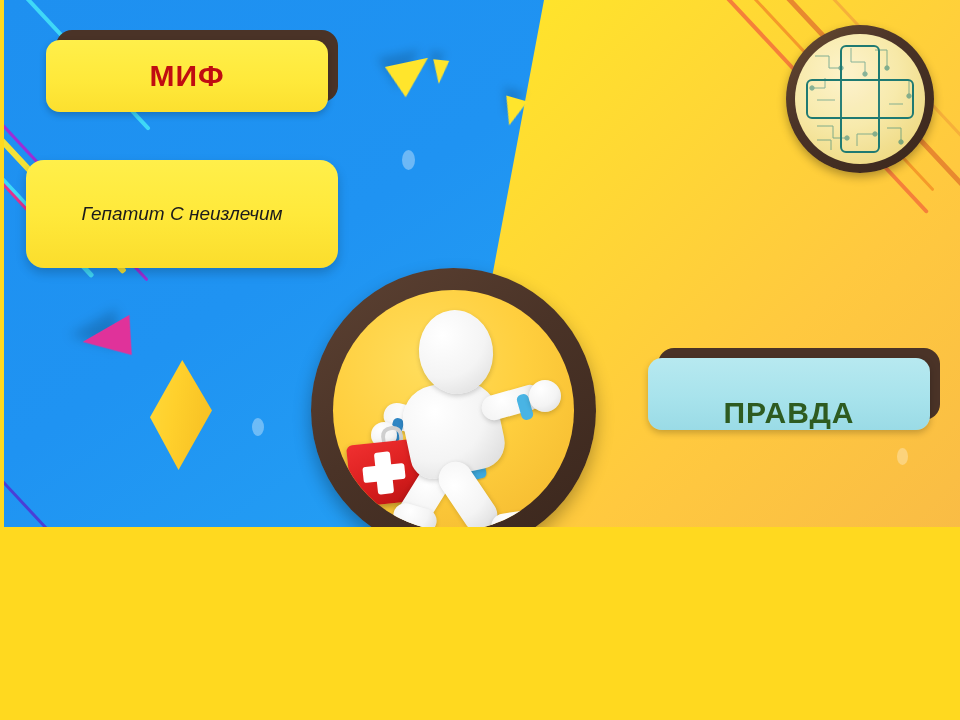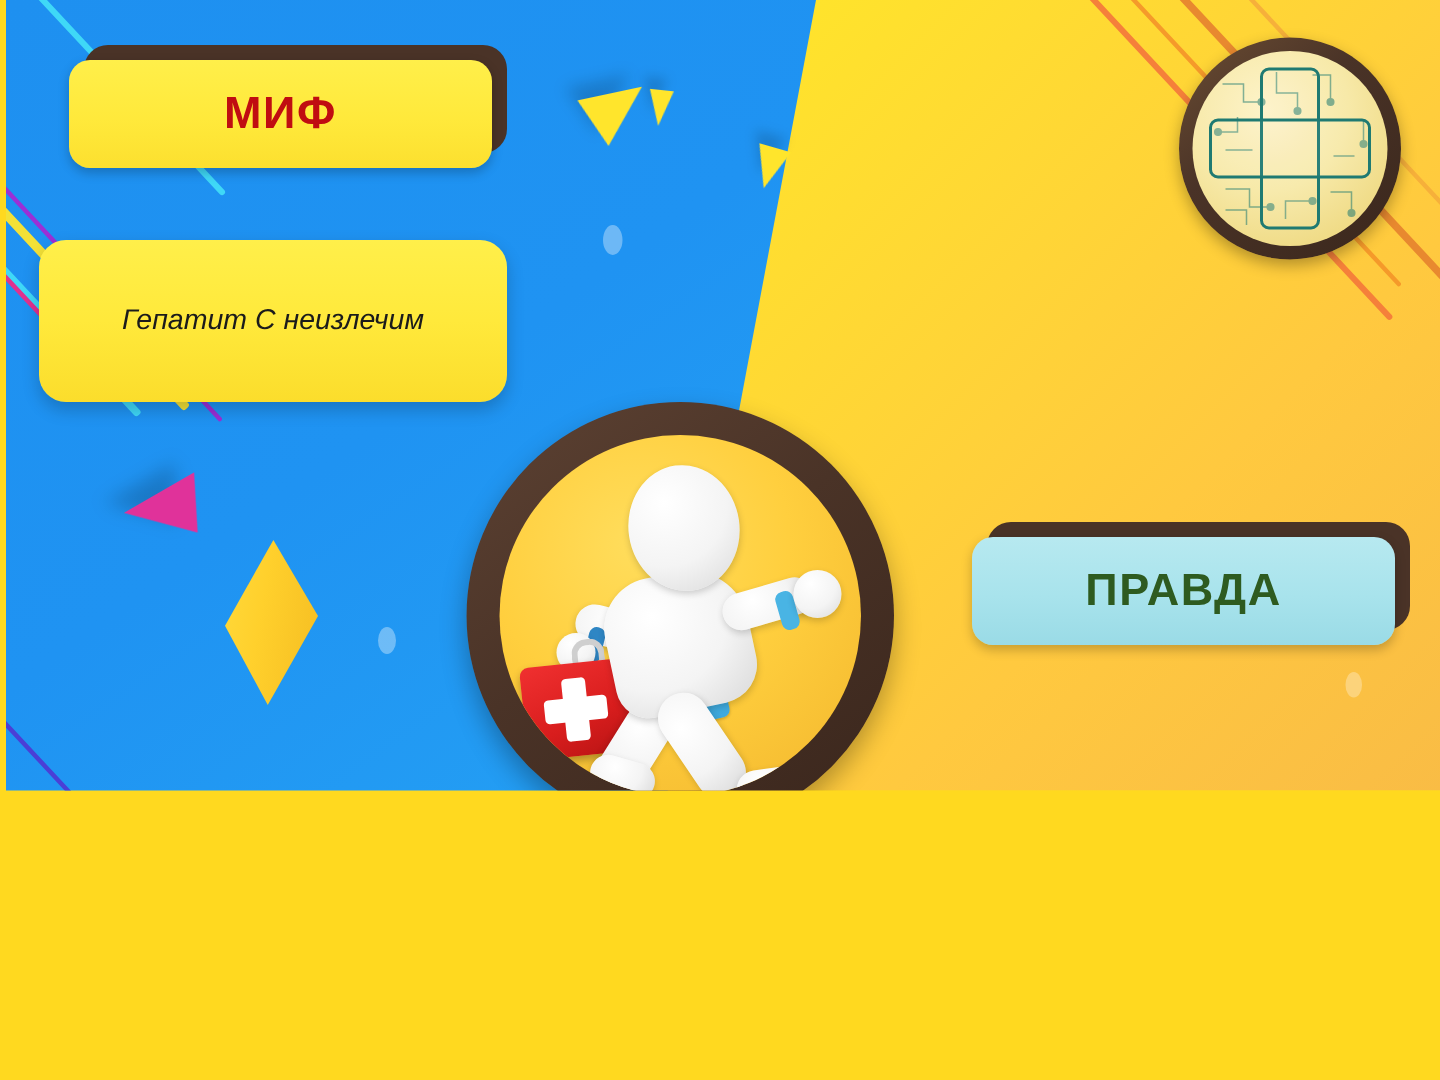--- a/index.html
+++ b/index.html
@@ -75,20 +75,21 @@
     background:linear-gradient(180deg,#ffef4a 0%,#ffe93b 55%,#fce02f 100%);
   }
   .myth-label {
     font-size:30px; font-weight:bold; color:#c00d11;
     letter-spacing:1px;
   }
 
   #truth-banner { left:654px; top:348px; width:282px; height:72px; }
   #truth-banner .facebox {
     background:linear-gradient(180deg,#b7e9f0 0%,#a8e3ec 55%,#9adbe6 100%);
+    align-items:flex-end;
   }
   .truth-label {
     font-size:30px; font-weight:bold; color:#2e5b20;
     letter-spacing:1px;
   }
 
   
   .card {
     position:absolute; border-radius:18px;
     display:flex; align-items:center; justify-content:center;

